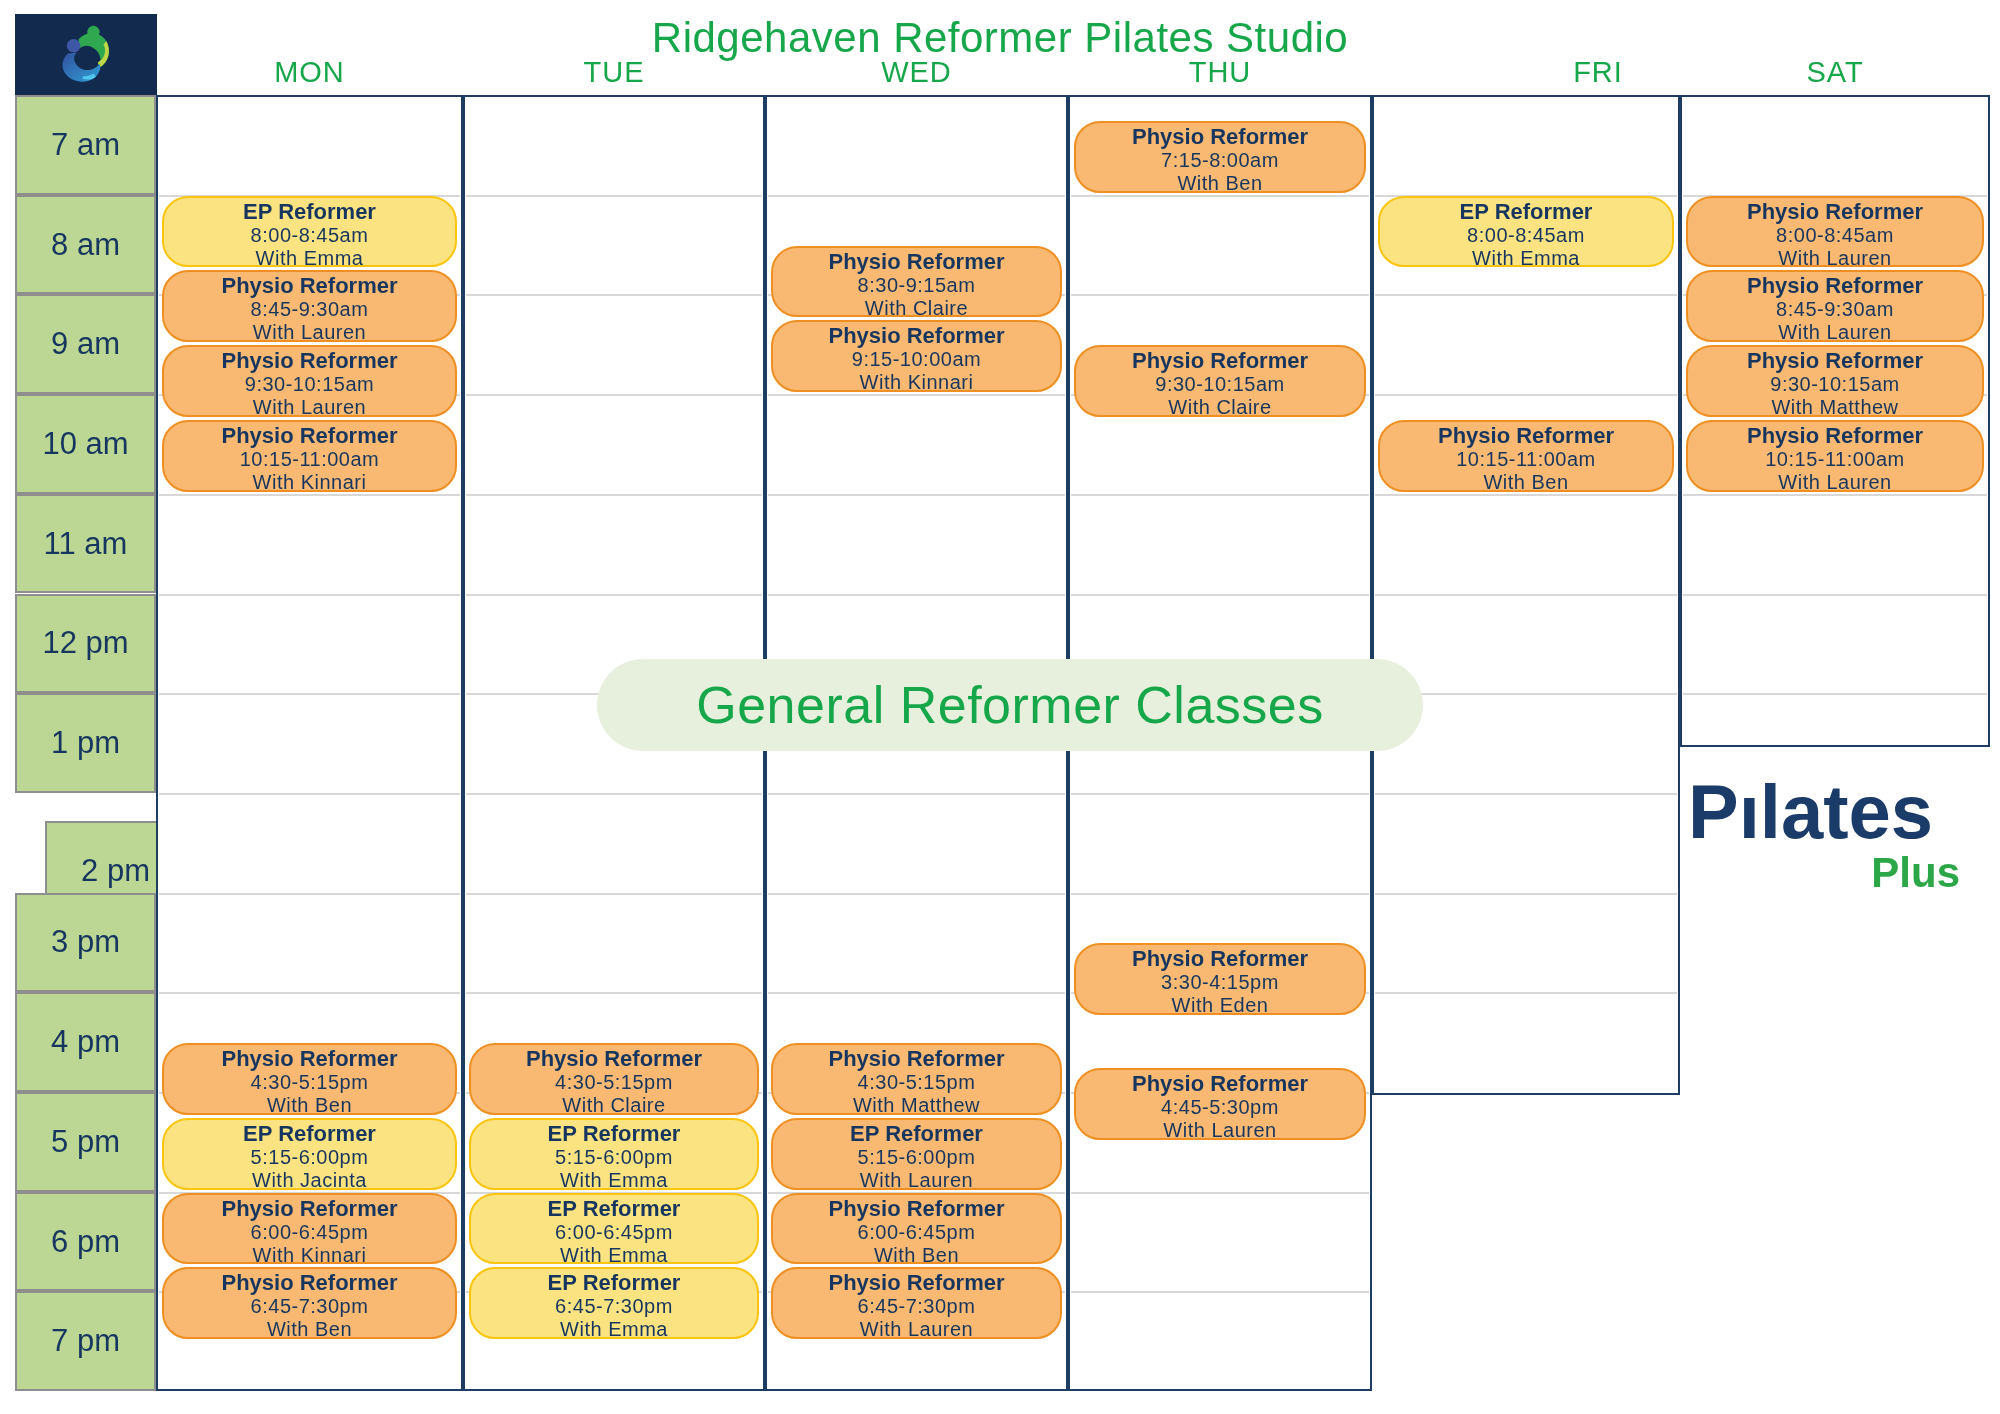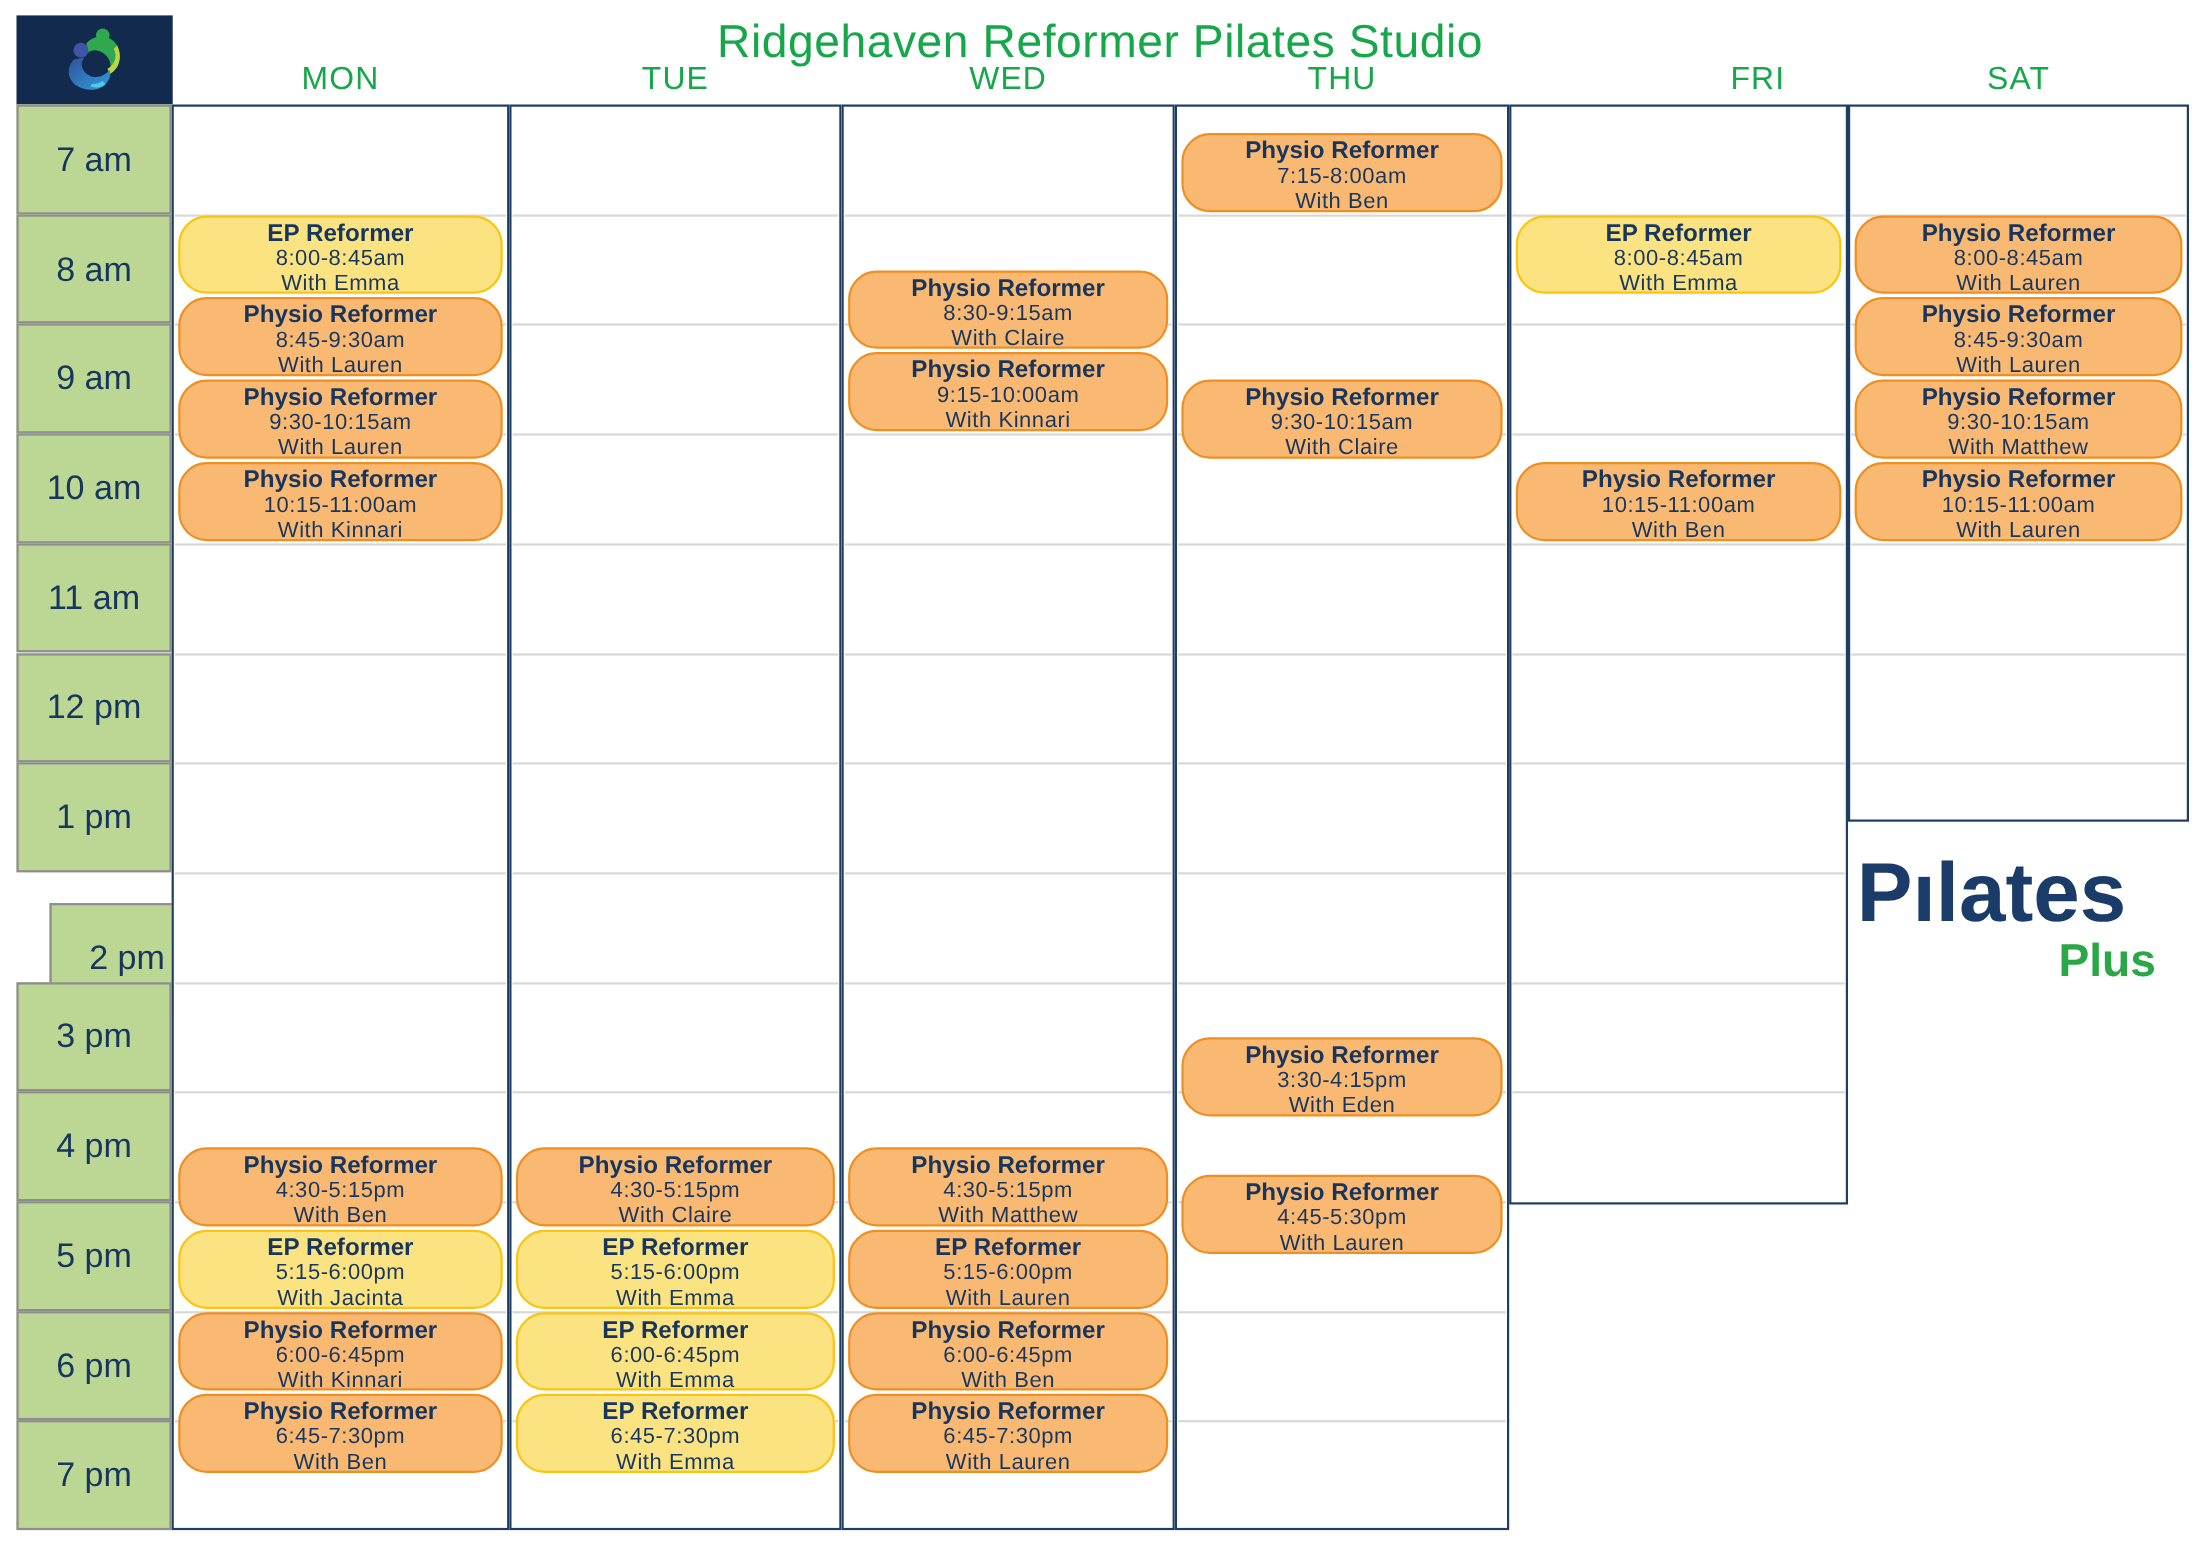--- a/index.html
+++ b/index.html
@@ -317,19 +317,22 @@
         <div class="p-time">9:30-10:15am</div>
         <div class="p-inst">With Matthew</div>
       </div>
       <div class="pill orange" style="left: 1686px; width: 298px; top: 420.025px; height: 71.775px;">
         <div class="p-name">Physio Reformer</div>
         <div class="p-time">10:15-11:00am</div>
         <div class="p-inst">With Lauren</div>
       </div>
     </div>
 
+  <div id="banner">
+    <span>General Reformer Classes</span>
+  </div>
 
   <div id="brand">
     <div id="brand-pilates">Pılates</div>
     <div id="brand-plus">Plus</div>
   </div>
 
 </div>
 
 </body></html>

